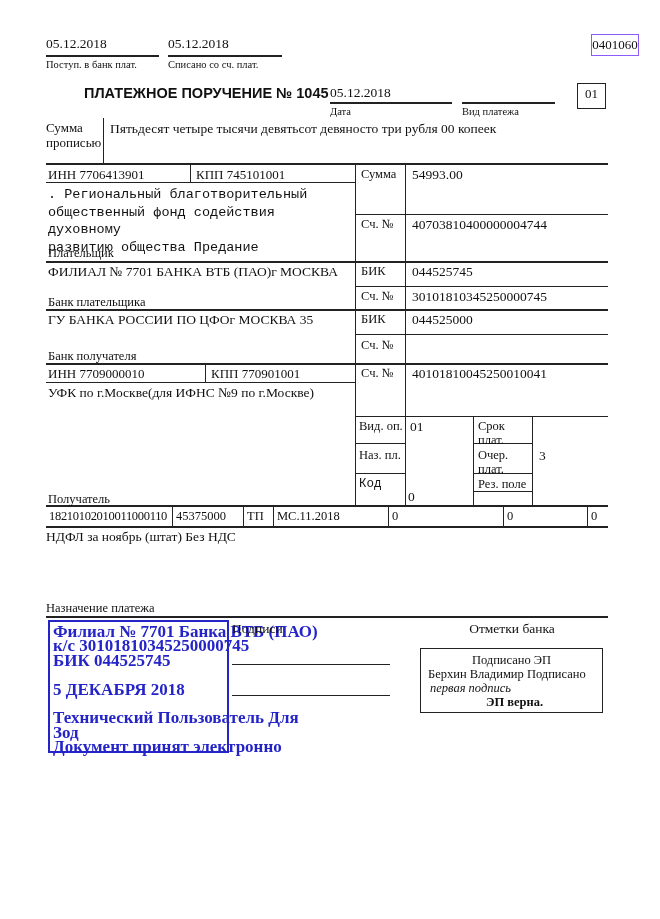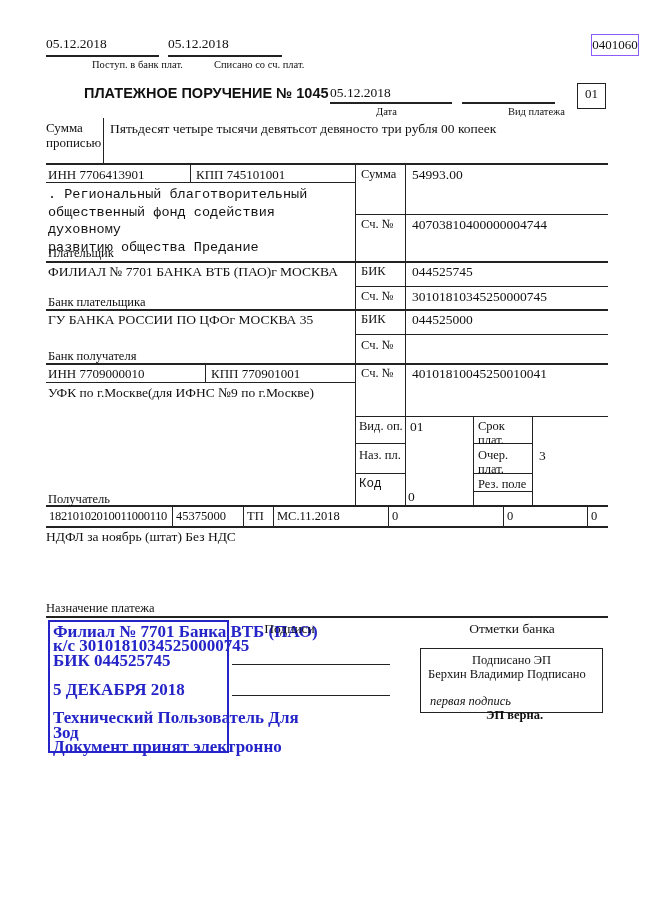--- a/index.html
+++ b/index.html
@@ -6,21 +6,21 @@
   .doc{
     position:relative;width:660px;height:919px;background:#ffffff;
     font-family:"Liberation Serif","DejaVu Serif",serif;color:#111;
     overflow:hidden;
     padding-left:30px;
   }
   .abs{position:absolute;}
   .hl{position:absolute;height:0;border-top:1px solid #222;}
   .hl2{position:absolute;height:0;border-top:2px solid #222;}
   .vl{position:absolute;width:0;border-left:1px solid #222;}
-  .fs10{font-size:10.5px;line-height:12px;margin-left:46px;}
+  .fs10{font-size:10.5px;line-height:12px;}
   .fs12{font-size:12.5px;line-height:14px;}
   .fs13{font-size:13px;line-height:15px;}
   .fs14{font-size:13.5px;line-height:16px;}
   .pre{white-space:pre-line;font-family:Liberation Mono, monospace;}
 
   
   .e-recv-date{left:46px;top:36px;}
   .l-recv{left:46px;top:55px;width:113px;}
   .e-recv-lbl{left:46px;top:59px;}
   .e-debit-date{left:168px;top:36px;}
@@ -125,30 +125,30 @@
   .t-n3{left:591px;top:509px;}
 
   .t-purpose-text{left:46px;top:529px;}
   .t-purpose-lbl{left:46px;top:601px;}
 
   
   .e-stamp{left:48px;top:620px;width:181px;height:133px;border:2px solid var(--stamp-blue,#2424c8);
            box-sizing:border-box;color:var(--stamp-blue,#2424c8);font-weight:bold;
            font-size:17px;padding:3px 3px;}
   .stamp-line{min-height:14.4px;line-height:14.4px;white-space:nowrap;}
-  .e-signs-lbl{left:232px;top:621px;width:115px;text-align:center;}
+  .e-signs-lbl{left:232px;top:621px;width:115px;text-align:left;}
   .sig-line{position:absolute;height:0;border-top:1.5px solid #222;}
   .l-sig1{left:232px;top:664px;width:158px;}
   .l-sig2{left:232px;top:695px;width:158px;}
   .e-marks-lbl{left:420px;top:621px;width:184px;text-align:center;}
   .e-esign-box{left:420px;top:648px;width:183px;height:65px;border:1.5px solid #222;
                box-sizing:border-box;padding-top:4px;font-size:12.5px;line-height:14px;}
   .es-title{text-align:center;font-weight:normal;}
   .es-name{padding-left:7px;}
-  .es-note{padding-left:9px;font-style:italic;margin-top:13px;}
+  .es-note{padding-left:9px;font-style:italic;}
   .es-valid{padding-left:65px;font-weight:bold;}
 </style>
 </head>
 <body>
 
 <div class="doc">
 
   <div class="abs fs14 e-recv-date">05.12.2018</div>
   <div class="hl2 l-recv"></div>
   <div class="abs fs10 e-recv-lbl">Поступ. в банк плат.</div>

